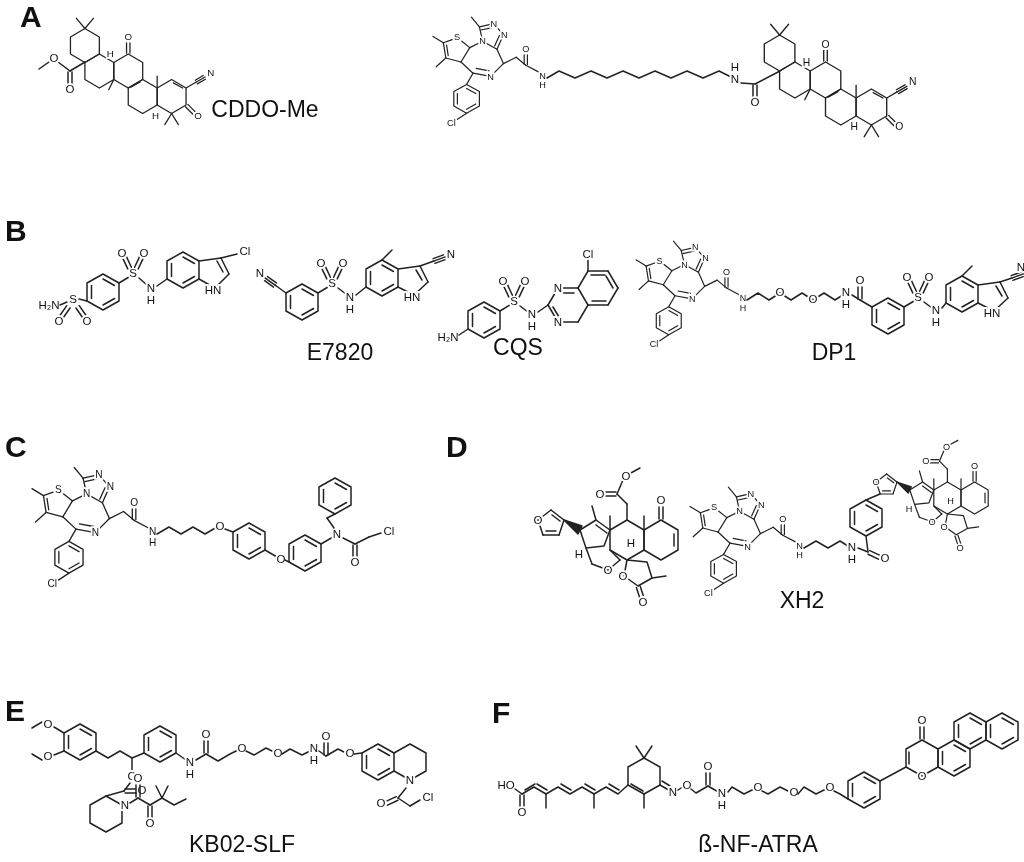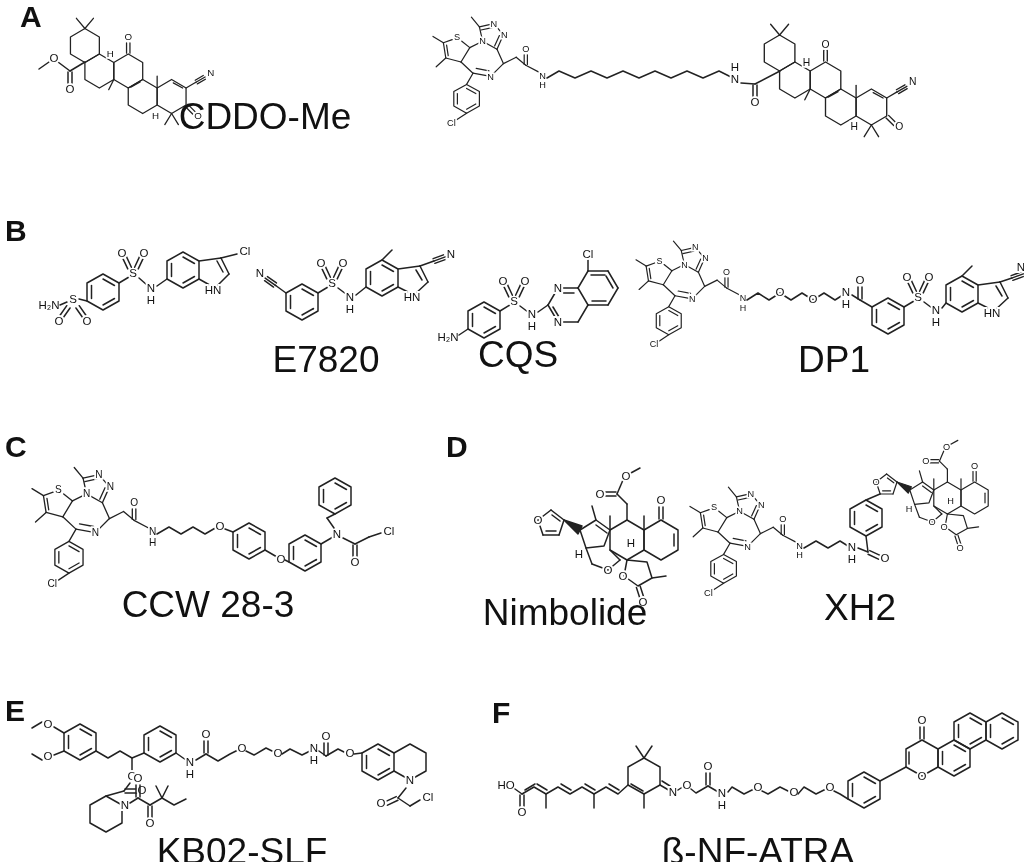--- a/index.html
+++ b/index.html
@@ -1,19 +1,19 @@
 <!DOCTYPE html>
 <html><head>
 <meta charset="utf-8">
 <style>
   html,body{margin:0;padding:0;background:#fff;}
   .page{position:relative;width:1024px;height:862px;background:#fff;overflow:hidden;
         font-family:"Liberation Sans", sans-serif;}
   .plabel{position:absolute;font-weight:bold;font-size:30px;line-height:1;color:#111;}
-  .clabel{position:absolute;font-size:37px;line-height:1;color:#111;transform:translateX(-50%);white-space:nowrap;}
+  .clabel{position:absolute;font-size:23px;line-height:1;color:#111;transform:translateX(-50%);white-space:nowrap;}
   svg.mol{position:absolute;overflow:visible;}
   svg.mol line,svg.mol polygon,svg.mol polyline,svg.mol path{fill:none;stroke:#222;stroke-width:1.5;stroke-linecap:round;stroke-linejoin:round;}
   svg.mol path.wg{fill:#222;stroke:#222;}
   svg.mol text{fill:#111;stroke:#fff;stroke-width:4px;paint-order:stroke;font-size:11.5px;
                text-anchor:middle;font-family:"Liberation Sans", sans-serif;}
 </style>
 </head>
 <body>
 
 <div class="page">
@@ -240,21 +240,21 @@
       <line x1="172" y1="18" x2="180" y2="34"></line>
         <line x1="168" y1="22" x2="174" y2="32"></line>
       <line x1="180" y1="34" x2="166" y2="47"></line>
         <line x1="166" y1="47" x2="150" y2="39"></line>
       <text x="164" y="53">HN</text>
       <line x1="172" y1="18" x2="186" y2="13"></line>
       <use href="#tb" transform="translate(186,13) rotate(70)"></use>
       <text x="203" y="10">N</text>
     </g>
   </svg>
-  <div class="clabel" style="left:326px;top:341px">E7820</div>
+  <div class="clabel" style="left:340px;top:341px">E7820</div>
 
   <svg class="mol" style="left:432px;top:252px" width="225" height="110">
     <g>
       <text x="16" y="89">H₂N</text>
       <line x1="27" y1="83" x2="36" y2="77"></line>
       <use href="#bz" transform="translate(52,68)"></use>
       <line x1="68" y1="59" x2="78" y2="53"></line>
       <text x="82" y="53">S</text>
       <use href="#db" transform="translate(79,45) rotate(-25)"></use>
       <use href="#db" transform="translate(85,45) rotate(25)"></use>
@@ -343,45 +343,43 @@
       <line x1="297" y1="66" x2="305" y2="62"></line>
       <use href="#bz" transform="translate(305,44)"></use>
       <line x1="313" y1="86" x2="325" y2="92"></line>
       <use href="#db" transform="translate(325,92) rotate(180)"></use>
       <text x="325" y="114">O</text>
       <line x1="325" y1="92" x2="339" y2="85"></line>
       <line x1="339" y1="85" x2="351" y2="81"></line>
       <text x="359" y="83">Cl</text>
     </g>
   </svg>
-  <div class="clabel" style="left:208px;top:586px">CCW 28-3</div>
 
   <svg class="mol" style="left:495px;top:456px" width="235" height="152">
     <g>
       <use href="#nimbo" transform="translate(34,16)"></use>
     </g>
   </svg>
-  <div class="clabel" style="left:565px;top:594px">Nimbolide</div>
 
   <svg class="mol" style="left:690px;top:440px" width="334" height="180">
     <g>
       <use href="#jq1" transform="translate(0,44) scale(0.8)"></use>
       <polyline points="114,108 126,101 138,108 150,101 158,106"></polyline>
       <text x="162" y="111">N</text>
       <text x="162" y="123">H</text>
       <line x1="168" y1="108" x2="178" y2="112"></line>
       <use href="#db" transform="translate(178,112) rotate(115)"></use>
       <text x="195" y="122">O</text>
       <line x1="178" y1="112" x2="176" y2="96"></line>
       <use href="#bz" transform="translate(176,78)"></use>
       <line x1="176" y1="60" x2="190" y2="54"></line>
       <use href="#nimbo" transform="translate(179,3.6) scale(0.8)"></use>
     </g>
   </svg>
-  <div class="clabel" style="left:860px;top:589px">XH2</div>
+  <div class="clabel" style="left:802px;top:589px">XH2</div>
 
   <svg class="mol" style="left:28px;top:700px" width="460" height="140">
     <g>
       <line x1="4" y1="28" x2="14" y2="22"></line>
       <text x="20" y="28">O</text>
       <line x1="26" y1="27" x2="36" y2="33"></line>
       <line x1="4" y1="54" x2="14" y2="60"></line>
       <text x="20" y="60">O</text>
       <line x1="26" y1="55" x2="36" y2="51"></line>
       <use href="#bz" transform="translate(52,42)"></use>

